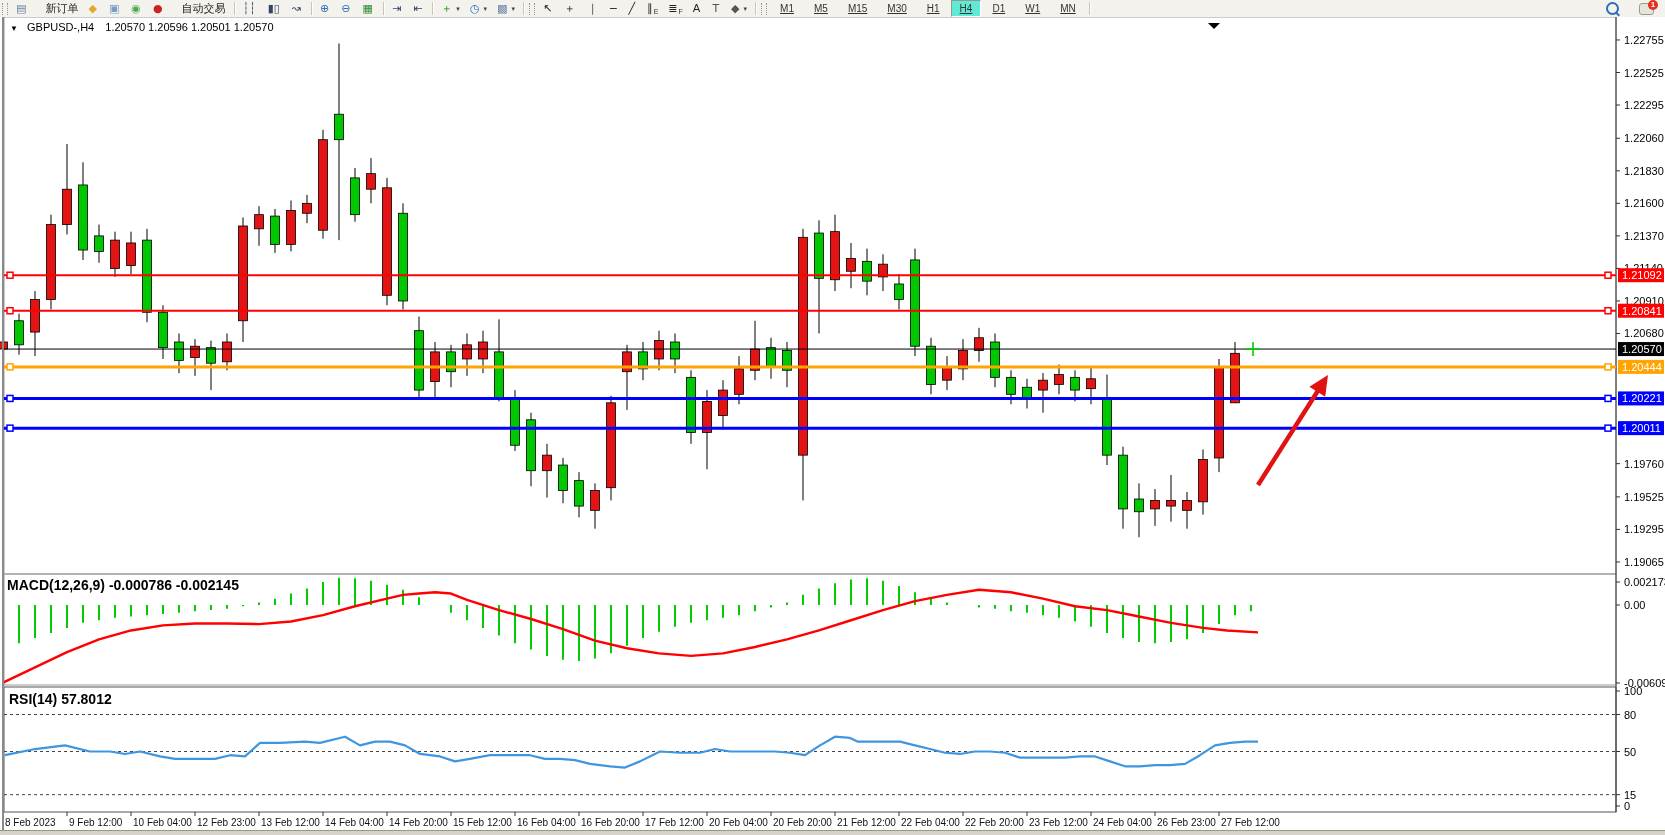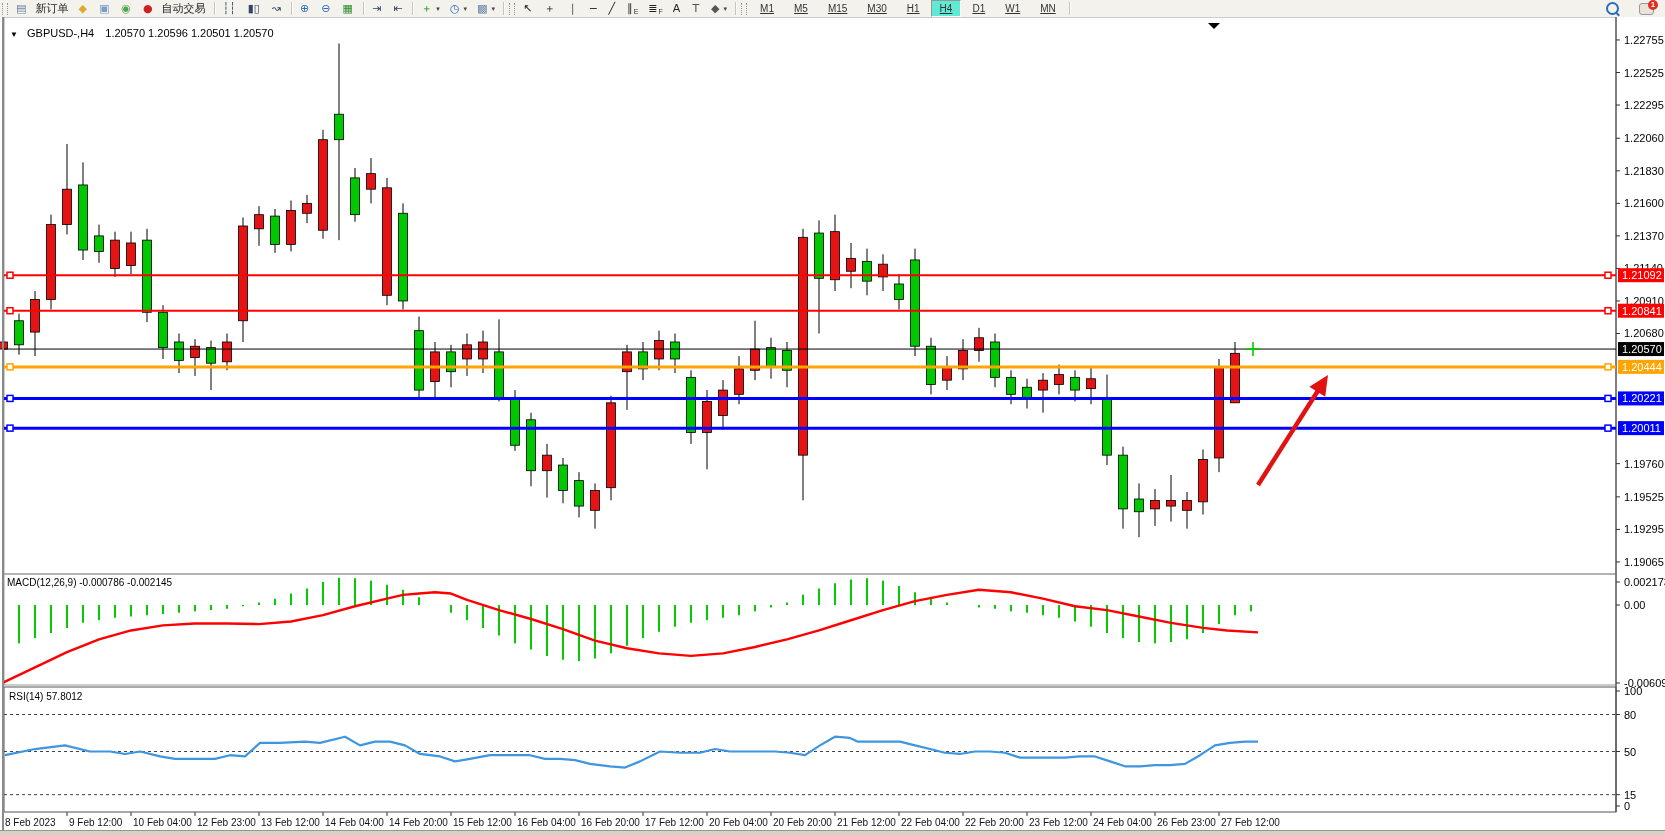--- a/index.html
+++ b/index.html
@@ -7,37 +7,37 @@
        font-family:"Liberation Sans","DejaVu Sans",sans-serif;position:relative;}
   
   .toolbar{position:absolute;left:0;top:0;width:1665px;height:17px;background:#f4f2ec;
            border-bottom:1px solid #b8b4aa;display:flex;align-items:center;font-size:11px;color:#222;}
   .tb-grip{width:4px;height:12px;margin:0 3px 0 2px;border-left:1px dotted #9a968c;border-right:1px dotted #9a968c;}
   .tb-group{display:flex;align-items:center;height:17px;}
   .tb-sep{width:1px;height:13px;background:#c9c5bb;margin:0 3px;box-shadow:1px 0 0 #fff;}
   .tb-btn{display:flex;align-items:center;height:15px;padding:0 3px;margin:0 1px;border:1px solid transparent;cursor:default;white-space:nowrap;}
   .tb-btn.active{background:#5eead4;border:1px solid #9a968c;border-right-color:#fff;border-bottom-color:#fff;}
   .tb-ico{font-size:11px;line-height:13px;margin-right:2px;font-family:"DejaVu Sans",sans-serif;}
-  .tb-lbl{margin-left:7px;}
+  .tb-lbl{margin-left:17px;}
   .tb-dd{font-size:7px;color:#444;margin-left:2px;}
   .tb-sub{font-size:7px;color:#333;margin-left:-1px;align-self:flex-end;line-height:9px;}
   .tb-tf{font-size:10px;padding:0 5px;color:#333;text-decoration:underline;}
   .tb-right{margin-left:auto;display:flex;align-items:center;margin-right:6px;}
   .icon-search{width:9px;height:9px;border:2px solid #2b6cb8;border-radius:50%;position:relative;margin-right:10px;}
   .icon-search:after{content:"";position:absolute;width:5px;height:2px;background:#2b6cb8;transform:rotate(45deg);left:7px;top:9px;}
   .icon-bubble{width:13px;height:10px;background:#e8e4da;border:1px solid #999;border-radius:3px;position:relative;}
   .badge{position:absolute;right:-5px;top:-4px;background:#e03020;color:#fff;border-radius:50%;
          width:10px;height:10px;font-size:8px;line-height:10px;text-align:center;font-weight:bold;}
   
   .chart-wrap{position:absolute;left:0;top:17px;width:1665px;height:818px;background:#fff;}
   .win-left{position:absolute;left:2px;top:0;width:2px;height:813px;background:#8a8a8a;}
   .win-bottom{position:absolute;left:0;top:813px;width:1665px;height:5px;background:#d6d2c8;border-top:1px solid #9a968c;}
   svg{position:absolute;left:0;top:0;}
-  .panel-label{position:absolute;font-size:10px;color:#000;z-index:5;}
-  .chart-title{position:absolute;left:10px;top:10px;font-size:11px;color:#000;z-index:5;}
+  .panel-label{position:absolute;font-size:14px;color:#000;z-index:5;font-weight:bold;}
+  .chart-title{position:absolute;left:10px;top:4px;font-size:11px;color:#000;z-index:5;}
   .chart-title .tri{font-size:8px;margin-right:6px;}
   text{font-family:"Liberation Sans","DejaVu Sans",sans-serif;}
 </style>
 </head>
 <body>
 
 <div class="toolbar" id="toolbar">
     <div class="tb-grip"></div>
     <div class="tb-group">
       <div class="tb-btn">

